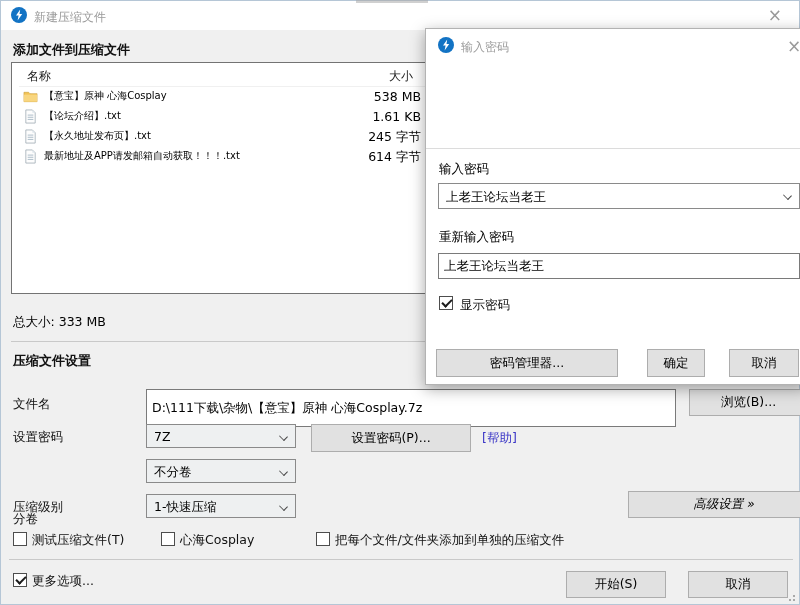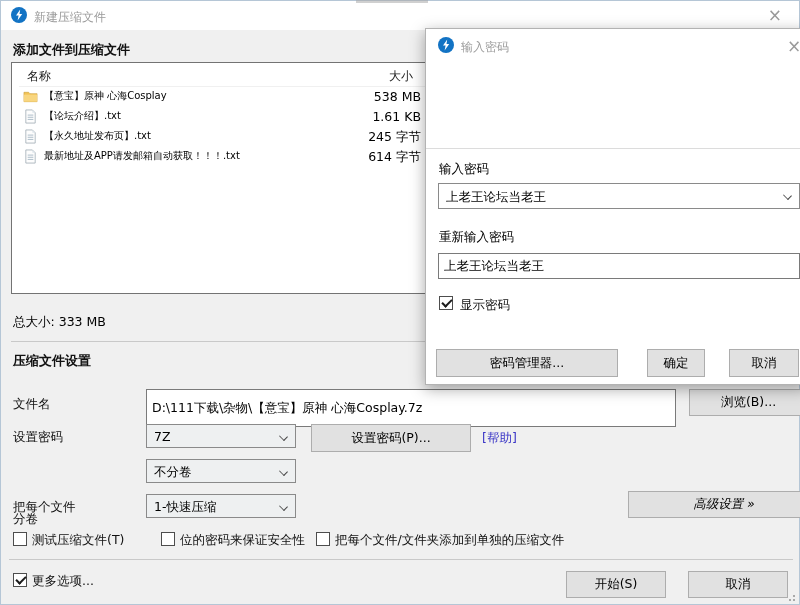--- a/index.html
+++ b/index.html
@@ -168,31 +168,31 @@
     </div>
     <button class="btn" style="left:310px; top:423px; width:160px; height:28px;">设置密码(P)...</button>
     <span class="help-link">[帮助]</span>
 
     <span class="form-label" style="top:463px;margin-top:47px;">分卷</span>
     <div class="combo" style="left:145px; top:458px; width:150px; height:24px;">
       <span>不分卷</span>
       <span class="chev"></span>
     </div>
 
-    <span class="form-label" style="top:498px;">把每个文件</span>
+    <span class="form-label" style="top:498px;">压缩级别</span>
     <div class="combo" style="left:145px; top:493px; width:150px; height:24px;">
       <span>1-快速压缩</span>
       <span class="chev"></span>
     </div>
     <button class="btn" style="left:627px; top:490px; width:192px; height:27px;font-style:italic;">高级设置 »</button>
 
     <span class="cbx" style="left:12px; top:531px;"></span>
     <span class="cbx-label" style="left:31px; top:531px;">测试压缩文件(T)</span>
     <span class="cbx" style="left:160px; top:531px;"></span>
-    <span class="cbx-label" style="left:179px; top:531px;">位的密码来保证安全性</span>
+    <span class="cbx-label" style="left:179px; top:531px;">心海Cosplay</span>
     <span class="cbx" style="left:315px; top:531px;"></span>
     <span class="cbx-label" style="left:334px; top:531px;">把每个文件/文件夹添加到单独的压缩文件</span>
 
     <div class="divider div-bottom"></div>
 
     <span class="cbx checked" style="left:12px; top:572px;"></span>
     <span class="cbx-label" style="left:31px; top:572px;">更多选项...</span>
     <button class="btn" style="left:565px; top:570px; width:100px; height:27px;">开始(S)</button>
     <button class="btn" style="left:687px; top:570px; width:100px; height:27px;">取消</button>
 

